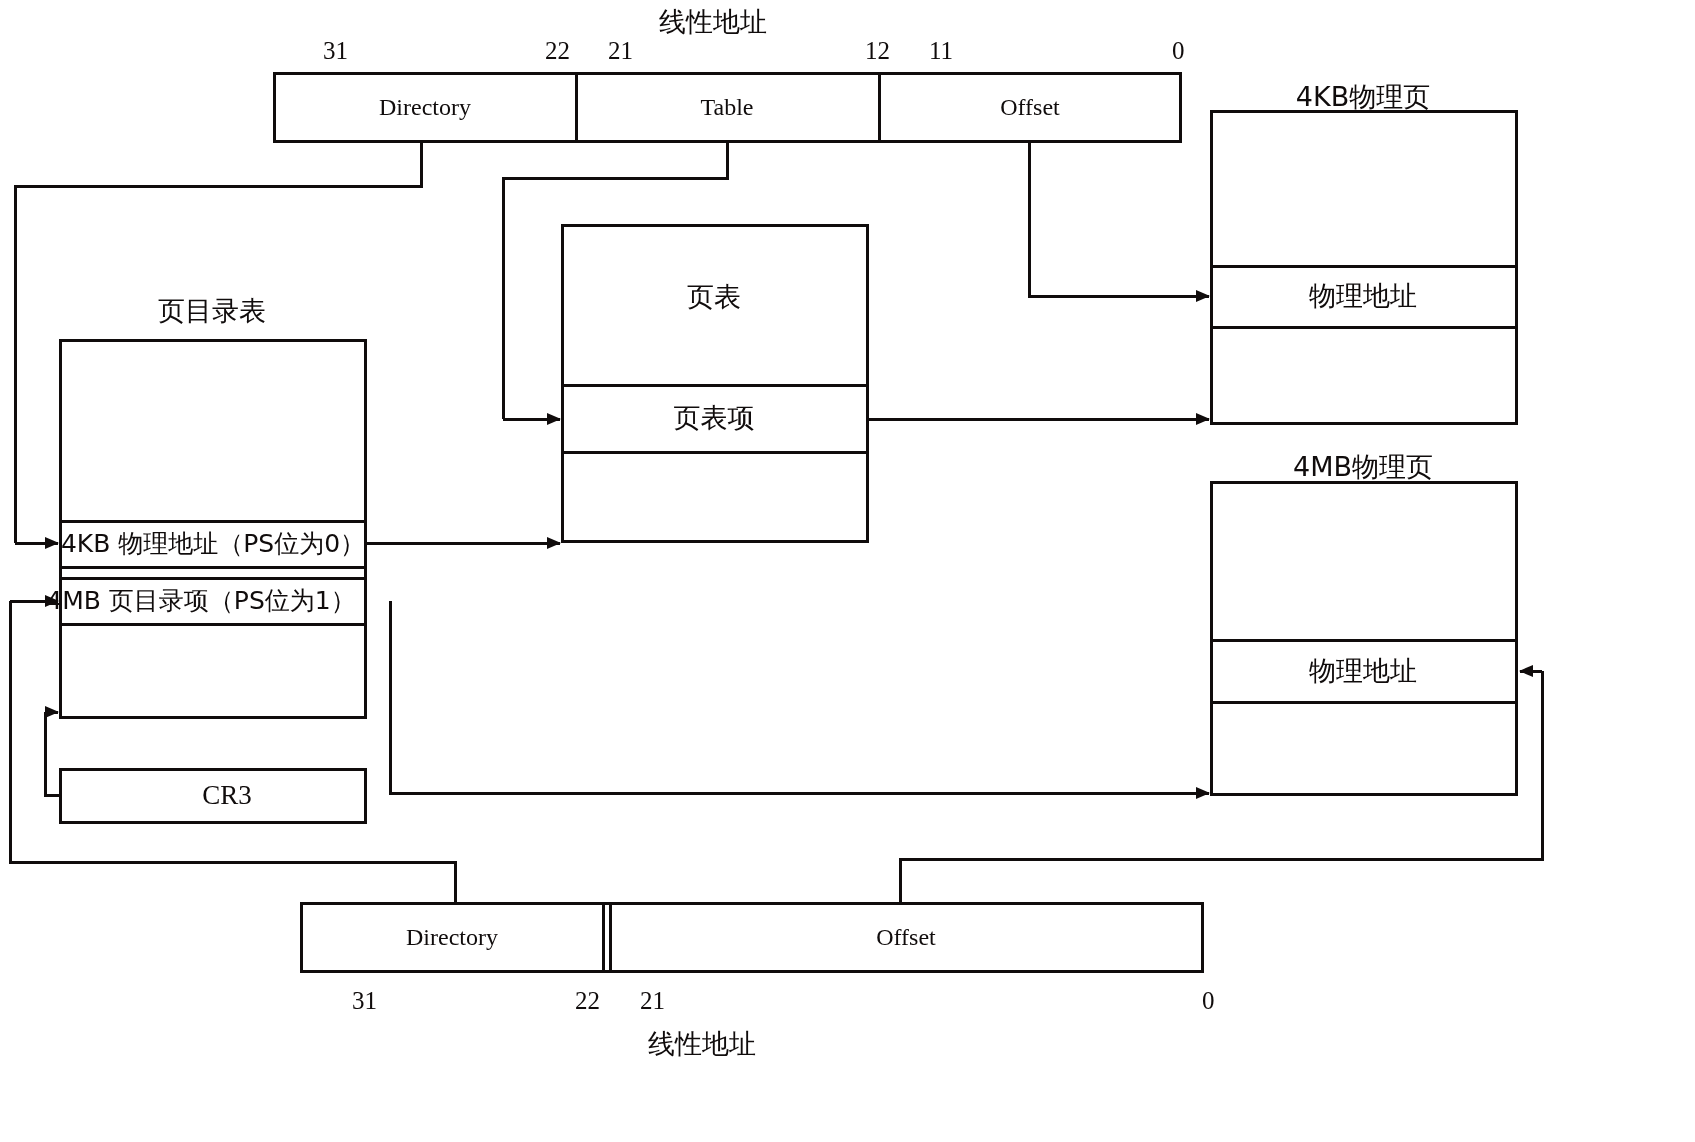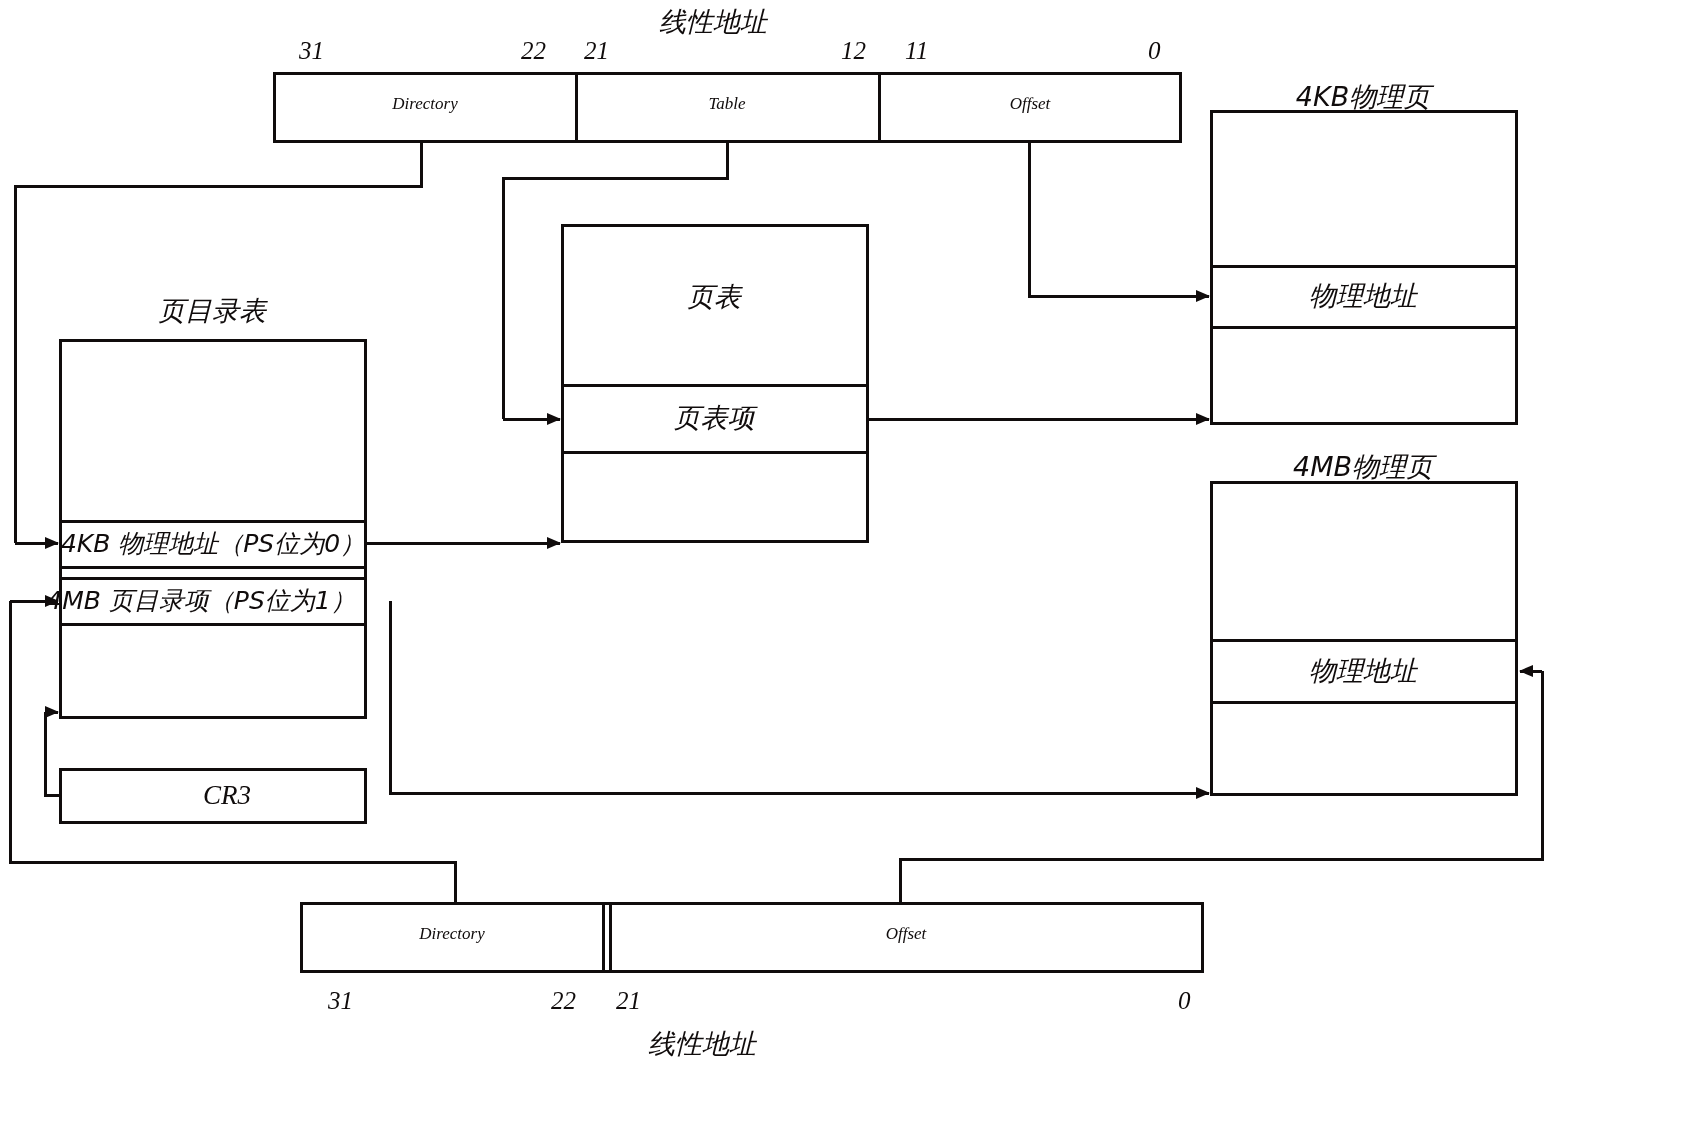--- a/index.html
+++ b/index.html
@@ -7,21 +7,20 @@
     padding: 0;
     background: #ffffff;
   }
   #stage {
     position: relative;
     width: 1695px;
     height: 1110px;
     background: #ffffff;
     overflow: hidden;
     font-family: "Liberation Serif", "DejaVu Serif", serif;
-    font-style: italic;
   }
   svg#diagram {
     position: absolute;
     left: 0; top: 0;
     width: 1695px;
     height: 1142px;
   }
   .lbl {
     position: absolute;
     color: #100c0c;
@@ -29,22 +28,22 @@
     line-height: 1;
   }
   .cn {
     font-family: "DejaVu Sans", "Liberation Sans", sans-serif;
     font-weight: 400;
   }
   .lat {
     font-family: "Liberation Serif", "DejaVu Serif", serif;
   }
   .t-title   { font-size: 27px; }
-  .t-bit     { font-size: 25px; }
-  .t-field   { font-size: 17px; }
+  .t-bit     { font-size: 25px; margin-left: 24px; }
+  .t-field   { font-size: 24px; }
   .t-cell    { font-size: 27px; }
   .t-entry   { font-size: 25px; }
   .ctr { transform: translateX(-50%); }
 </style>
 </head>
 <body>
 
 <div id="stage">
 
   <svg id="diagram" viewBox="0 0 1695 1142">

